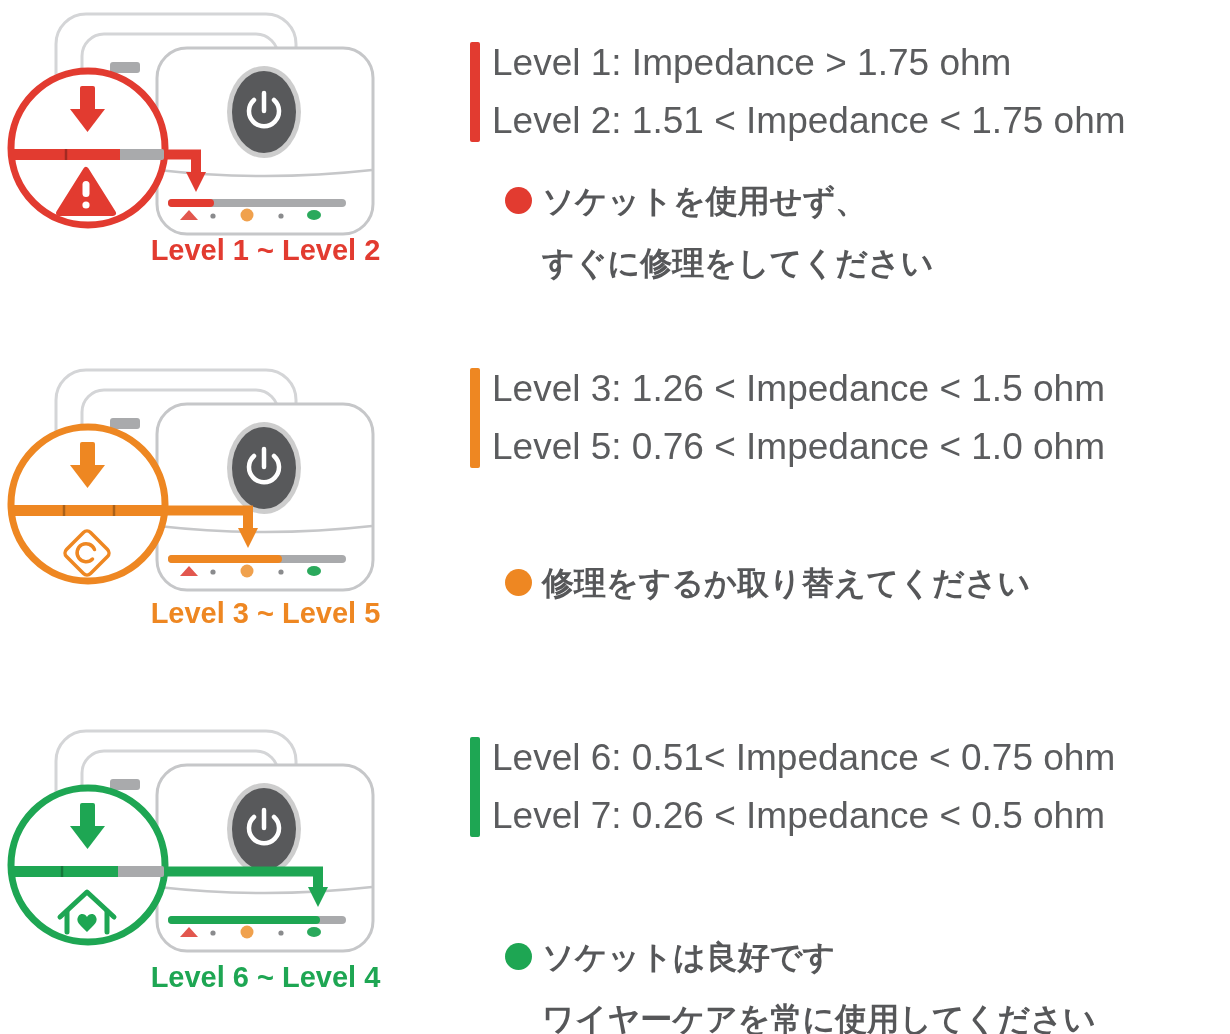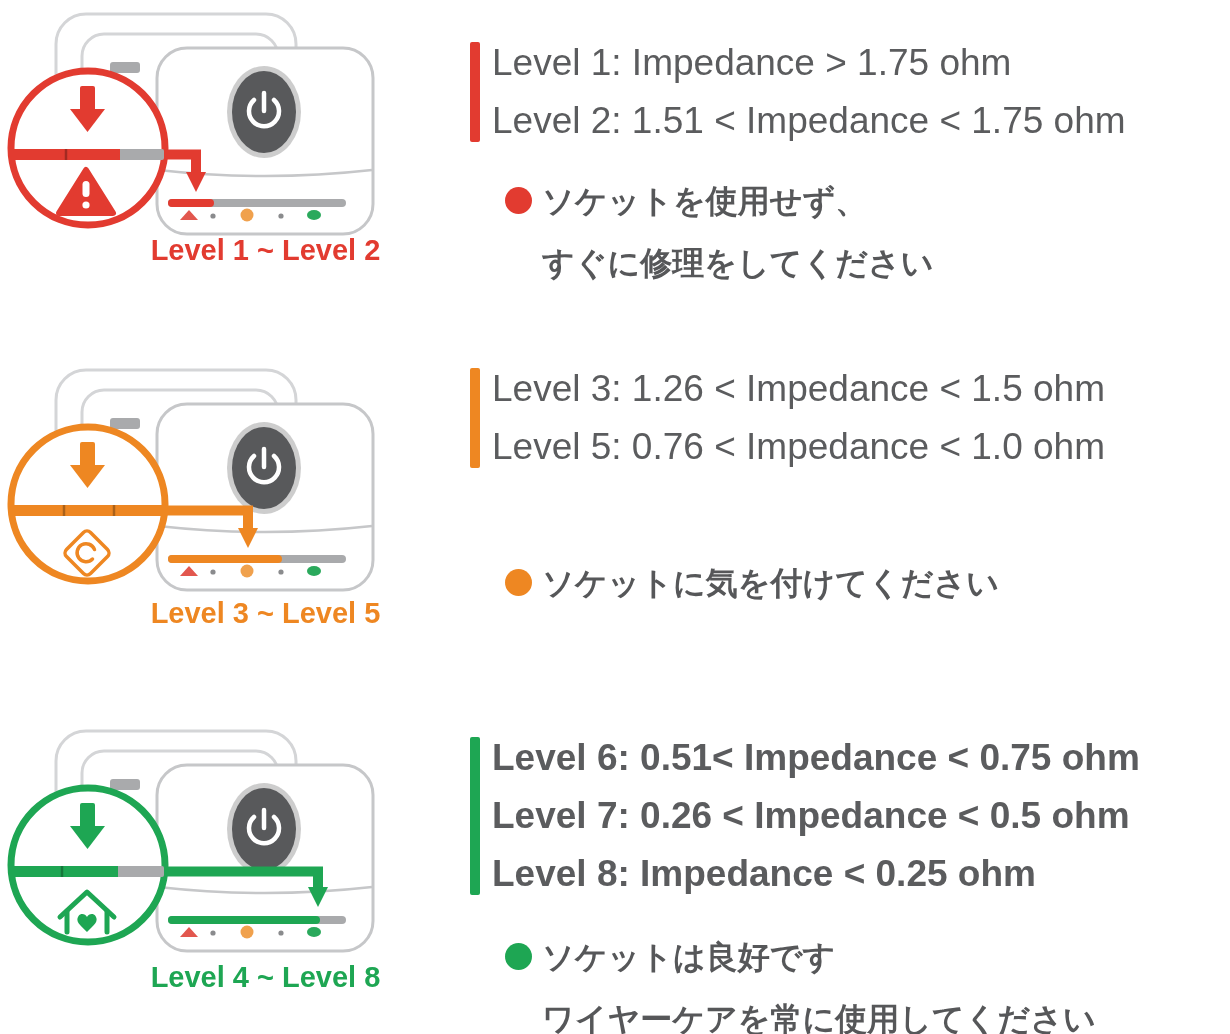--- a/index.html
+++ b/index.html
@@ -21,21 +21,21 @@
     position:absolute;left:148px;width:235px;text-align:center;
     font-size:29px;font-weight:700;color:var(--accent);white-space:nowrap;
   }
   .row:nth-of-type(1) .caption{top:226px;}
   .row:nth-of-type(2) .caption{top:233px;}
   .row:nth-of-type(3) .caption{top:236px;}
 
   .levels{position:absolute;left:468px;padding-left:24px;}
   .row:nth-of-type(1) .levels{top:34px;}
   .row:nth-of-type(2) .levels{top:4px;}
-  .row:nth-of-type(3) .levels{top:12px;font-weight:bold;}
+  .row:nth-of-type(3) .levels{top:12px;}
   .vbar{position:absolute;left:2px;top:8px;bottom:8px;width:10px;background:var(--accent);border-radius:2px;}
   .level-line{
     font-size:37px;line-height:58px;color:var(--level-text,#5b5c5e);
     white-space:nowrap;letter-spacing:0px;
   }
 
   .advice{
     position:absolute;left:505px;display:grid;grid-template-columns:37px auto;
   }
   .row:nth-of-type(1) .advice{top:170px;}
@@ -189,21 +189,21 @@
       <div class="caption">Level 3 ~ Level 5</div>
     </div>
     <div class="levels">
       <span class="vbar"></span>
       <div class="level-line">Level 3: 1.26 &lt; Impedance &lt; 1.5 ohm</div>
       <div class="level-line">Level 5: 0.76 &lt; Impedance &lt; 1.0 ohm</div>
     </div>
     <div class="advice">
       <span class="adot"></span>
       <div class="advice-lines">
-        <div class="advice-line">ソケットに気を付けてください</div>
+        <div class="advice-line">修理をするか取り替えてください</div>
       </div>
     </div>
   </section>
 
   <section class="row" style="--accent: #1ea653;">
     <div class="illus">
       <svg width="470" height="280" viewBox="0 0 470 280">
         <g>
           <rect class="panel" x="56" y="6" width="240" height="176" rx="30"></rect>
           <rect class="panel" x="82" y="26" width="196" height="156" rx="22"></rect>
@@ -242,27 +242,26 @@
             <path class="ac-s house" d="M67 186 L67 207"></path>
             <path class="ac-s house" d="M107 186 L107 207"></path>
             <path class="ac-f" d="M87 207 c-7,-7 -12,-10.5 -8.5,-16 c2.5,-3.5 7,-2 8.5,1 c1.5,-3 6,-4.5 8.5,-1 c3.5,5.5 -1.5,9 -8.5,16 z"></path>
           </g>
         </g>
         <g>
           <path class="elbow" d="M165 146.5 H318 V164"></path>
           <polygon class="ac-f" points="308,162 328,162 318,182"></polygon>
         </g>
       </svg>
-      <div class="caption">Level 4 ~ Level 8</div>
+      <div class="caption">Level 6 ~ Level 4</div>
     </div>
     <div class="levels">
       <span class="vbar"></span>
       <div class="level-line">Level 6: 0.51&lt; Impedance &lt; 0.75 ohm</div>
       <div class="level-line">Level 7: 0.26 &lt; Impedance &lt; 0.5 ohm</div>
-      <div class="level-line">Level 8: Impedance &lt; 0.25 ohm</div>
     </div>
     <div class="advice">
       <span class="adot"></span>
       <div class="advice-lines">
         <div class="advice-line">ソケットは良好です</div>
         <div class="advice-line">ワイヤーケアを常に使用してください</div>
       </div>
     </div>
   </section>
 

